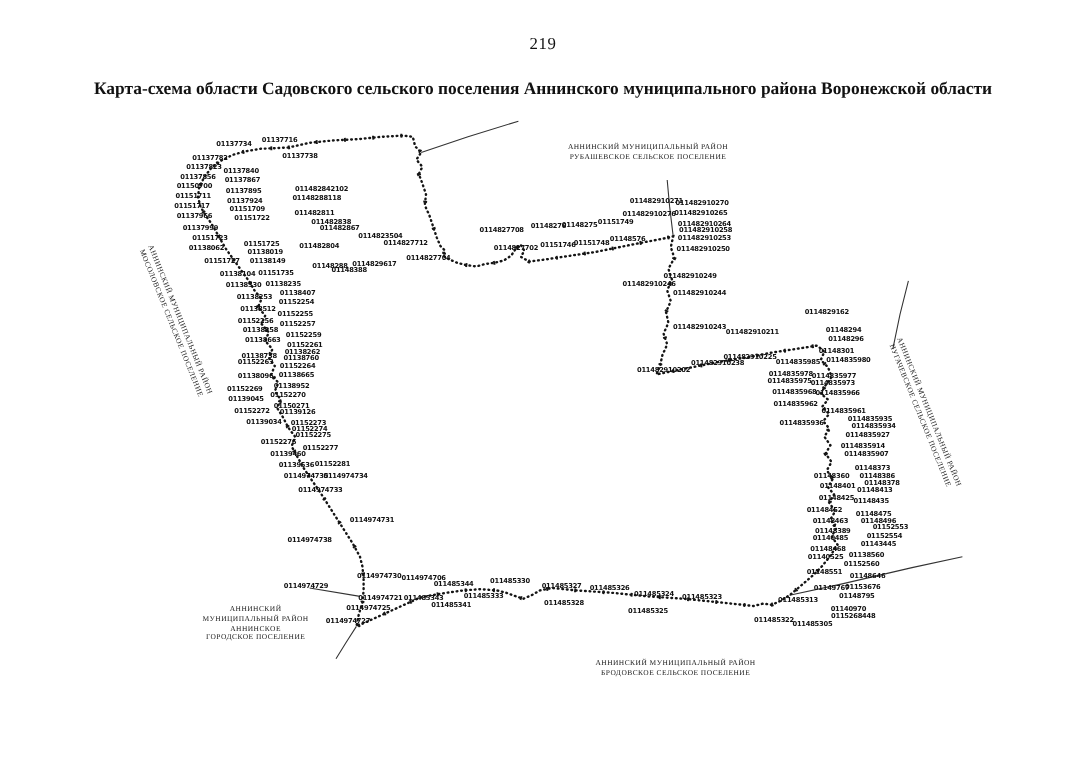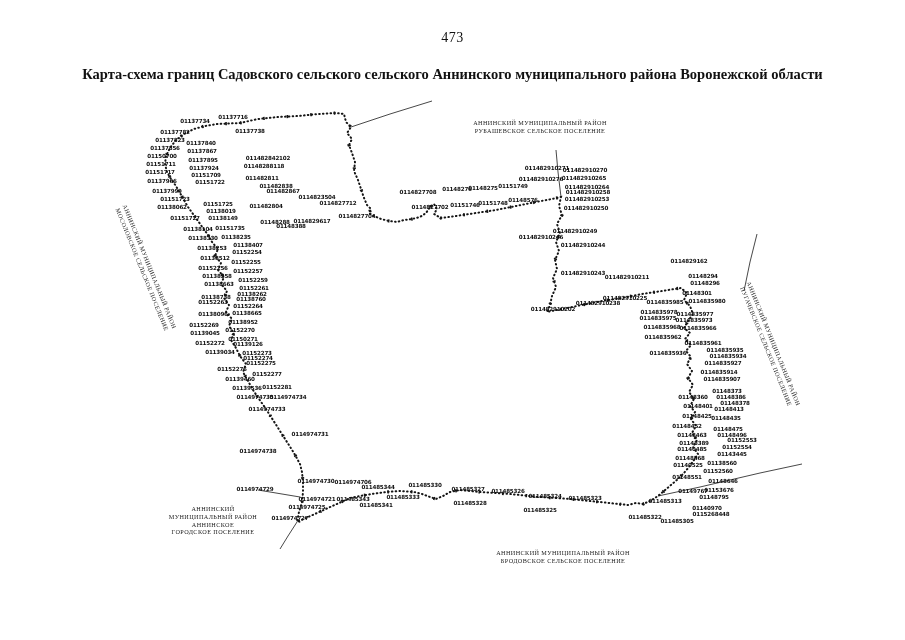--- a/index.html
+++ b/index.html
@@ -20,22 +20,22 @@
       color:#111;letter-spacing:-0.2px;}
   .region{position:absolute;text-align:center;white-space:nowrap;
       font-family:"Liberation Serif", serif;font-size:6.2px;color:#222;
       line-height:1.25;letter-spacing:0.4px;}
   .region div{white-space:nowrap;}
 </style>
 </head>
 <body>
 
 <div class="page">
-  <div class="page-number">473</div>
-  <h1 class="map-title">Карта-схема границ Садовского сельского сельского Аннинского муниципального района Воронежской области</h1>
+  <div class="page-number">219</div>
+  <h1 class="map-title">Карта-схема области Садовского сельского поселения Аннинского муниципального района Воронежской области</h1>
 
   <div class="map">
     <svg width="905" height="640" viewBox="0 0 905 640">
       <path class="aux-line" d="M 351 127 L 390 114 L 432 101 M 561 197 L 558 172 L 556 150 M 297 522 L 288 536 L 280 549 M 658 496 L 700 487 L 760 473 L 802 464 M 757 234 L 750 262 L 744 291 M 258 490 L 300 497"></path>
       <path class="dots-small" d="M 240 123 L 258 119 L 278 117 L 298 116 L 318 114 L 336 113 L 344 114 L 346 122 L 351 127 L 347 133 L 352 139 L 349 145 L 352 153 L 355 162 L 354 171 L 358 180 L 361 189 L 364 198 L 367 205 L 371 209 L 369 213 L 374 216 L 381 219 L 389 221 L 397 222 L 404 220 L 412 219 L 420 217 L 426 213 L 430 207 L 434 204 L 437 209 L 434 214 L 441 218 L 456 216 L 476 213 L 496 210 L 516 206 L 536 202 L 552 199 L 561 197 L 559 206 L 562 215 L 557 224 L 560 233 L 556 242 L 559 251 L 555 260 L 557 269 L 553 278 L 556 287 L 552 296 L 550 305 L 547 312 L 562 309 L 582 305 L 602 301 L 622 298 L 642 294 L 662 291 L 681 288 L 687 293 L 684 300 L 690 306 L 693 314 L 688 321 L 684 328 L 690 333 L 685 339 L 691 345 L 686 351 L 691 357 L 687 364 L 692 371 L 688 378 L 693 385 L 689 392 L 694 399 L 690 406 L 695 412 L 691 419 L 696 426 L 692 433 L 697 440 L 693 447 L 698 454 L 694 460 L 689 467 L 684 473 L 678 479 L 671 485 L 664 491 L 658 496 L 650 501 L 643 504 L 636 503 L 628 505 L 600 502 L 570 499 L 540 497 L 510 494 L 480 492 L 460 490 L 450 492 L 443 496 L 436 499 L 430 497 L 422 494 L 414 492 L 400 491 L 386 492 L 372 494 L 360 496 L 350 498 L 339 503 L 328 508 L 317 513 L 306 518 L 297 522 L 299 512 L 302 502 L 303 492 L 303 482 L 302 472 L 300 464 L 294 453 L 287 442 L 280 431 L 273 420 L 266 409 L 259 399 L 253 390 L 248 381 L 243 372 L 246 364 L 240 356 L 236 348 L 231 340 L 234 333 L 229 326 L 232 319 L 226 312 L 229 305 L 224 298 L 227 291 L 221 284 L 224 277 L 218 270 L 221 263 L 215 256 L 218 249 L 212 242 L 208 235 L 203 228 L 198 221 L 193 214 L 188 207 L 184 200 L 180 193 L 176 186 L 171 179 L 167 172 L 165 164 L 166 156 L 170 148 L 176 140 L 184 134 L 194 129 L 205 126 L 217 124 Z"></path>
       <path class="dots-big" d="M 240 123 L 258 119 L 278 117 L 298 116 L 318 114 L 336 113 L 344 114 L 346 122 L 351 127 L 347 133 L 352 139 L 349 145 L 352 153 L 355 162 L 354 171 L 358 180 L 361 189 L 364 198 L 367 205 L 371 209 L 369 213 L 374 216 L 381 219 L 389 221 L 397 222 L 404 220 L 412 219 L 420 217 L 426 213 L 430 207 L 434 204 L 437 209 L 434 214 L 441 218 L 456 216 L 476 213 L 496 210 L 516 206 L 536 202 L 552 199 L 561 197 L 559 206 L 562 215 L 557 224 L 560 233 L 556 242 L 559 251 L 555 260 L 557 269 L 553 278 L 556 287 L 552 296 L 550 305 L 547 312 L 562 309 L 582 305 L 602 301 L 622 298 L 642 294 L 662 291 L 681 288 L 687 293 L 684 300 L 690 306 L 693 314 L 688 321 L 684 328 L 690 333 L 685 339 L 691 345 L 686 351 L 691 357 L 687 364 L 692 371 L 688 378 L 693 385 L 689 392 L 694 399 L 690 406 L 695 412 L 691 419 L 696 426 L 692 433 L 697 440 L 693 447 L 698 454 L 694 460 L 689 467 L 684 473 L 678 479 L 671 485 L 664 491 L 658 496 L 650 501 L 643 504 L 636 503 L 628 505 L 600 502 L 570 499 L 540 497 L 510 494 L 480 492 L 460 490 L 450 492 L 443 496 L 436 499 L 430 497 L 422 494 L 414 492 L 400 491 L 386 492 L 372 494 L 360 496 L 350 498 L 339 503 L 328 508 L 317 513 L 306 518 L 297 522 L 299 512 L 302 502 L 303 492 L 303 482 L 302 472 L 300 464 L 294 453 L 287 442 L 280 431 L 273 420 L 266 409 L 259 399 L 253 390 L 248 381 L 243 372 L 246 364 L 240 356 L 236 348 L 231 340 L 234 333 L 229 326 L 232 319 L 226 312 L 229 305 L 224 298 L 227 291 L 221 284 L 224 277 L 218 270 L 221 263 L 215 256 L 218 249 L 212 242 L 208 235 L 203 228 L 198 221 L 193 214 L 188 207 L 184 200 L 180 193 L 176 186 L 171 179 L 167 172 L 165 164 L 166 156 L 170 148 L 176 140 L 184 134 L 194 129 L 205 126 L 217 124 Z"></path>
     </svg>
     <div id="labels">
         <span class="pt" style="left: 195px; top: 121px;">01137734</span>
         <span class="pt" style="left: 233px; top: 117px;">01137716</span>

